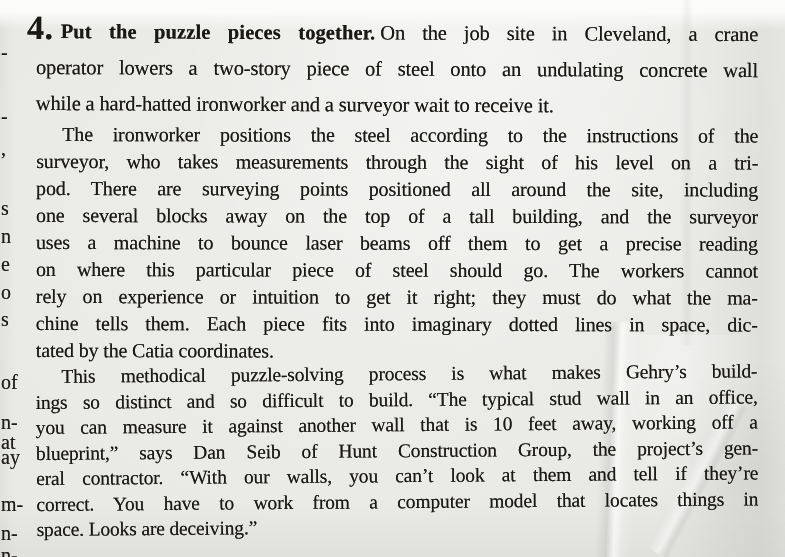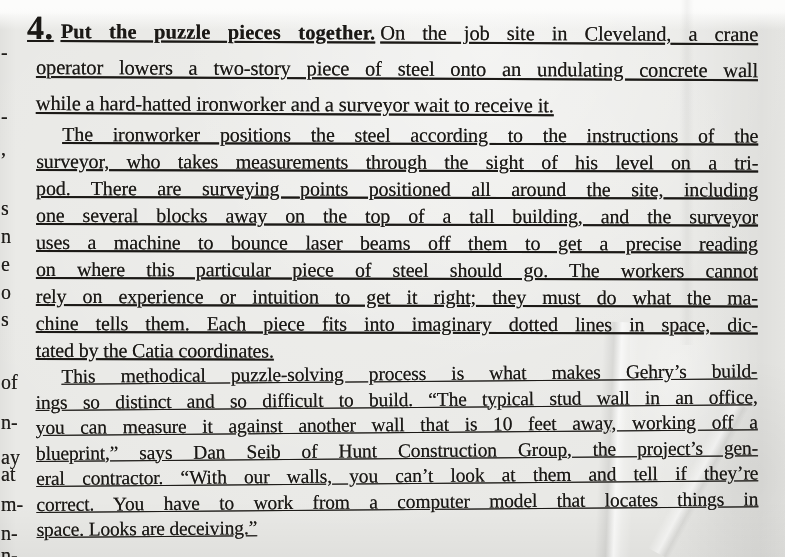--- a/index.html
+++ b/index.html
@@ -18,21 +18,20 @@
       linear-gradient(90deg, rgba(0,0,0,0) 86%, rgba(0,0,0,0.045) 97%, rgba(0,0,0,0.02) 100%),
       linear-gradient(180deg, rgba(0,0,0,0) 90%, rgba(0,0,0,0.04) 100%),
       #e9e9e6;
   }
   .text-col {
     position: absolute;
     left: 36px;
     top: 13px;
     width: 722px;
     text-shadow: 0 0 0.45px rgba(27,25,22,0.75);
-    text-decoration: underline;
   }
   .para { margin: 0; transform-origin: 0 50%; }
   .p1 { font-size: 20.5px; line-height: 36px; transform: rotate(0.25deg); }
   .p2 { font-size: 20px;   line-height: 27px; transform: rotate(0.12deg); }
   .p3 { font-size: 19.5px; line-height: 25.5px; transform: rotate(-0.45deg); }
   .line {
     text-align: justify;
     text-align-last: justify;
     letter-spacing: -0.15px;
     white-space: nowrap;
@@ -88,21 +87,21 @@
     <span class="frag" style="top:42px">-</span>
     <span class="frag" style="top:106px">-</span>
     <span class="frag" style="top:138px">,</span>
     <span class="frag" style="top:198px">s</span>
     <span class="frag" style="top:226px">n</span>
     <span class="frag" style="top:254px">e</span>
     <span class="frag" style="top:282px">o</span>
     <span class="frag" style="top:309px">s</span>
     <span class="frag" style="top:372px">of</span>
     <span class="frag" style="top:412px">n-</span>
-    <span class="frag" style="top:464px">at</span>
+    <span class="frag" style="top:432px">at</span>
     <span class="frag" style="top:447px">ay</span>
     <span class="frag" style="top:494px">m-</span>
     <span class="frag" style="top:523px">n-</span>
     <span class="frag" style="top:545px">n-</span>
   </div>
 
   <div class="text-col">
 
     <div class="para p1">
       <div class="line">

